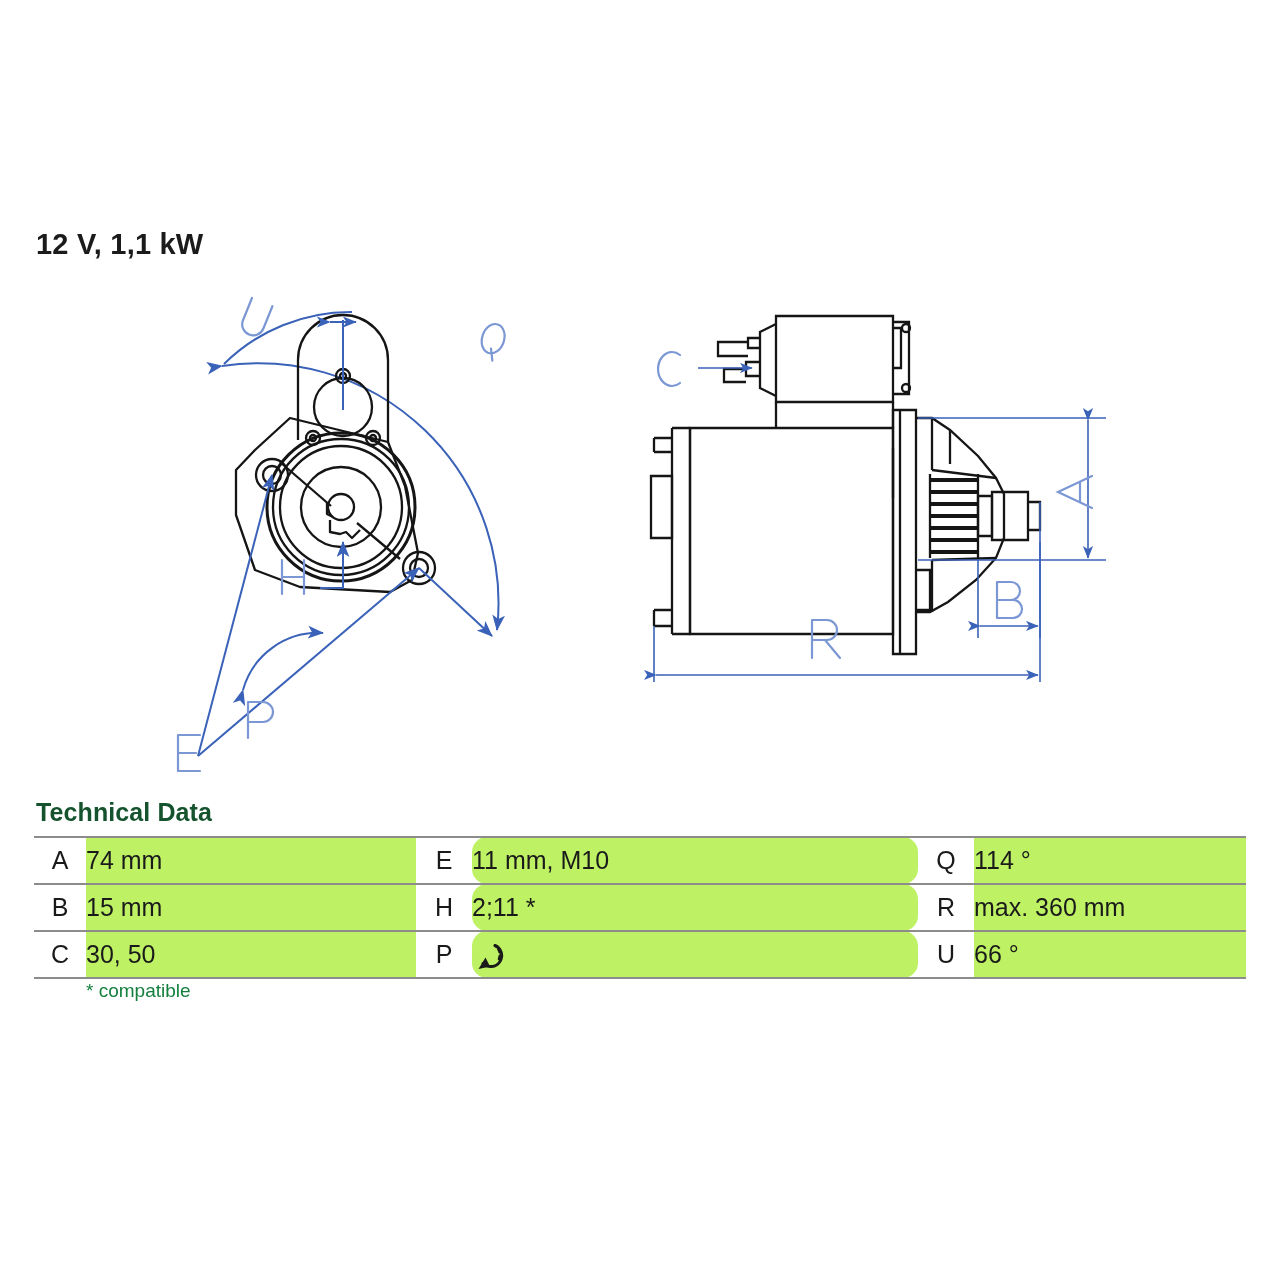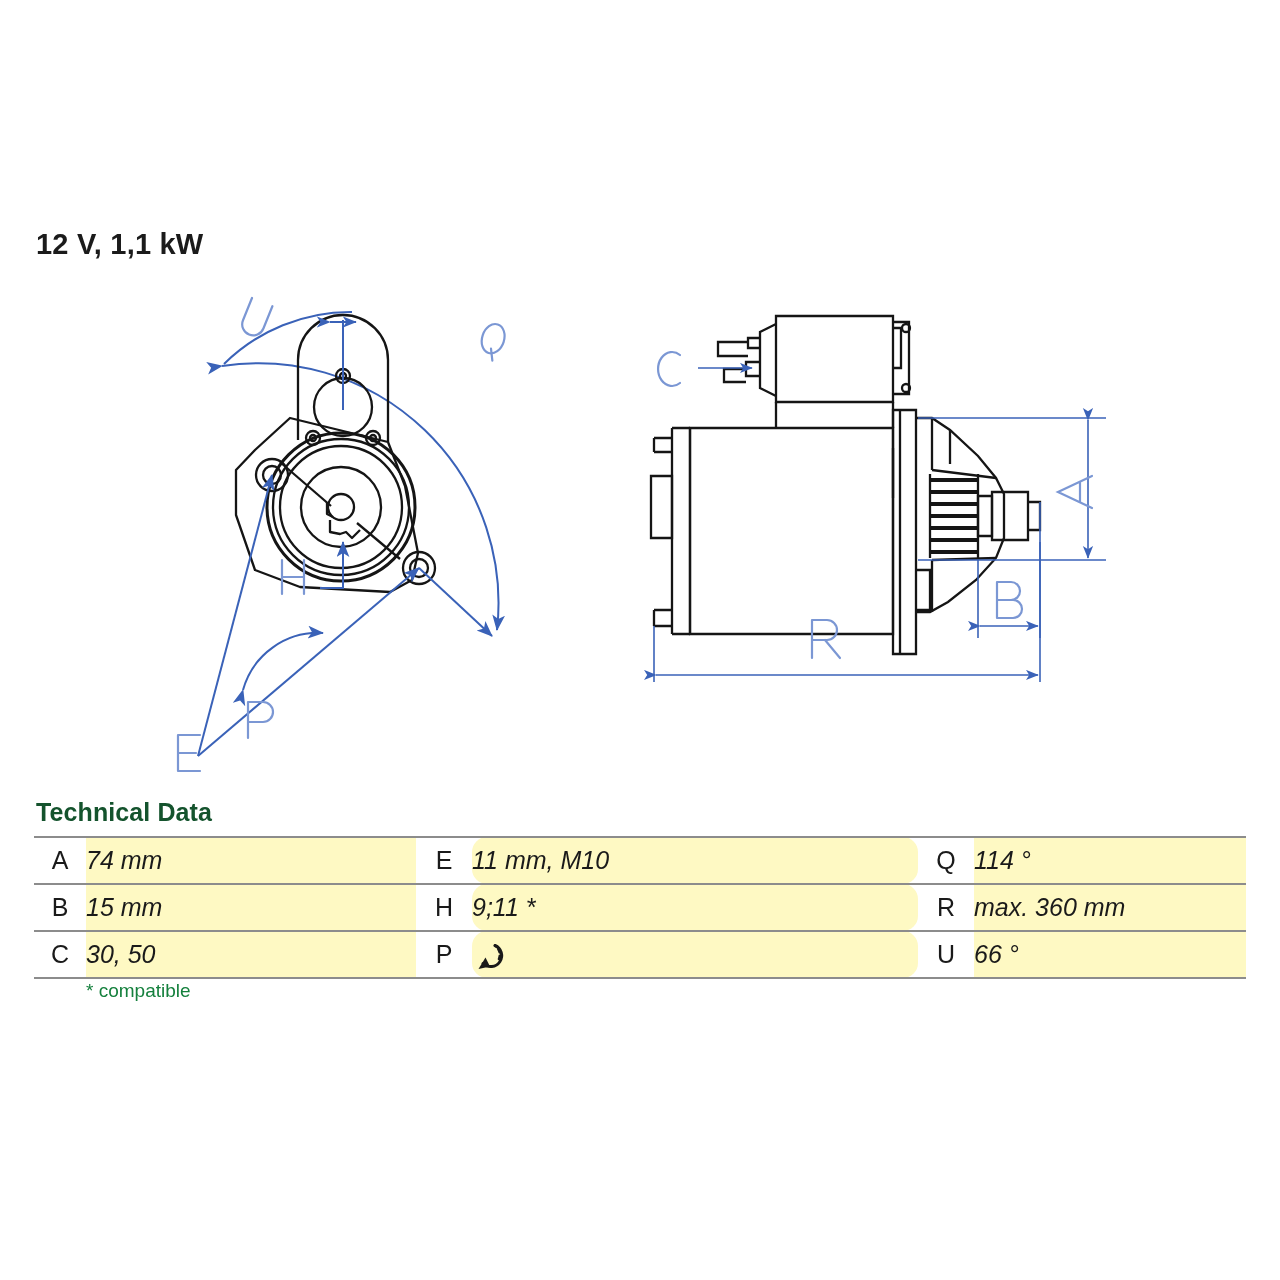--- a/index.html
+++ b/index.html
@@ -76,23 +76,22 @@
     color: #1a1a1a;
     white-space: nowrap;
   }
   td.key {
     width: 52px;
     background: #ffffff;
     text-align: center;
     padding-right: 4px;
   }
   td.val {
-    background: #fef9c3;
+    background: #bef264;
     padding-left: 16px;
-    font-style: italic;
   }
   td.val.c1 { width: 330px; }
   td.key.k2 { width: 56px; }
   td.val.c2 { width: 446px; border-radius: 15px; }
   td.key.k3 { width: 56px; }
   td.val.c3 { width: 272px; }
 
   .footnote {
     margin-top: 1px;
     margin-left: 52px;
@@ -305,21 +304,21 @@
           <td class="val c1">74 mm</td>
           <td class="key k2">E</td>
           <td class="val c2">11 mm, M10</td>
           <td class="key k3">Q</td>
           <td class="val c3">114 °</td>
         </tr>
         <tr>
           <td class="key">B</td>
           <td class="val c1">15 mm</td>
           <td class="key k2">H</td>
-          <td class="val c2">9;11 *</td>
+          <td class="val c2">2;11 *</td>
           <td class="key k3">R</td>
           <td class="val c3">max. 360 mm</td>
         </tr>
         <tr>
           <td class="key">C</td>
           <td class="val c1">30, 50</td>
           <td class="key k2">P</td>
           <td class="val c2">
             <span class="rot-icon">
               <svg width="34" height="32" viewBox="0 0 34 32" xmlns="http://www.w3.org/2000/svg">

